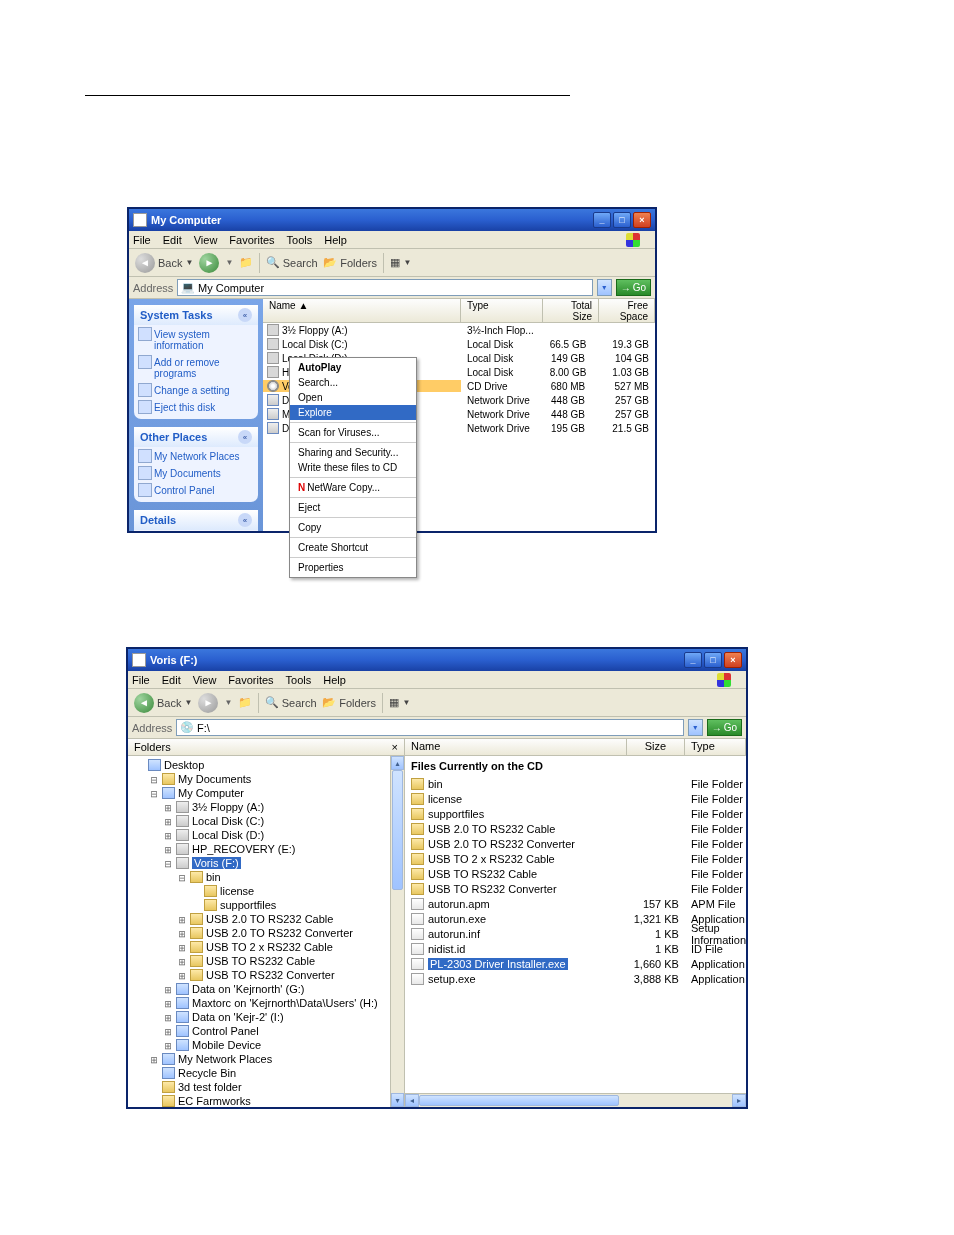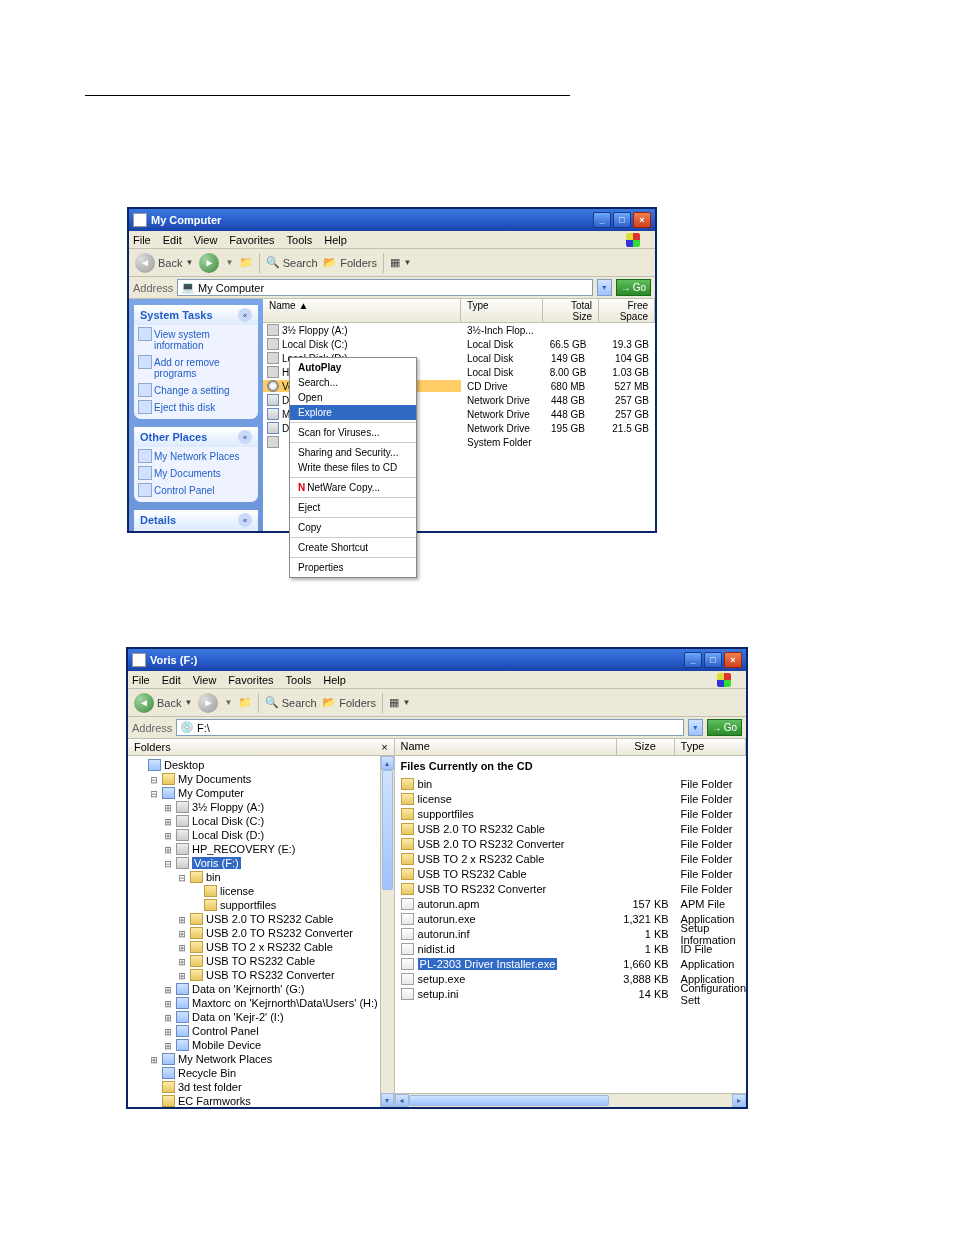--- a/index.html
+++ b/index.html
@@ -276,29 +276,20 @@
             <div class="c-free">257 GB</div>
           </div>
           <div class="row">
             <div class="c-name">
               <span class="ico net"></span>
               <span>D...</span>
             </div>
             <div class="c-type">Network Drive</div>
             <div class="c-size">195 GB</div>
             <div class="c-free">21.5 GB</div>
-          </div>
-          <div class="row">
-            <div class="c-name">
-              <span class="ico "></span>
-              <span></span>
-            </div>
-            <div class="c-type">System Folder</div>
-            <div class="c-size"></div>
-            <div class="c-free"></div>
           </div>
         </div>
       <div class="ctxmenu" id="ctx">
           <div class="mi bold">AutoPlay</div>
           <div class="mi">Search...</div>
           <div class="mi">Open</div>
           <div class="mi hl">Explore</div>
           <hr>
           <div class="mi">Scan for Viruses...</div>
           <hr>
@@ -653,28 +644,20 @@
             <div class="fc-type">Application</div>
           </div>
           <div class="frow">
             <div class="fc-name">
               <span class="ico file"></span>
               <span class="lbl">setup.exe</span>
             </div>
             <div class="fc-size">3,888 KB</div>
             <div class="fc-type">Application</div>
           </div>
-          <div class="frow">
-            <div class="fc-name">
-              <span class="ico file"></span>
-              <span class="lbl">setup.ini</span>
-            </div>
-            <div class="fc-size">14 KB</div>
-            <div class="fc-type">Configuration Sett</div>
-          </div>
         </div>
       <div class="botscroll">
         <div class="arrow">◂</div>
         <div class="track">
             <div class="thumb"></div>
           </div>
         <div class="arrow">▸</div>
       </div>
     </div>
   </div>

